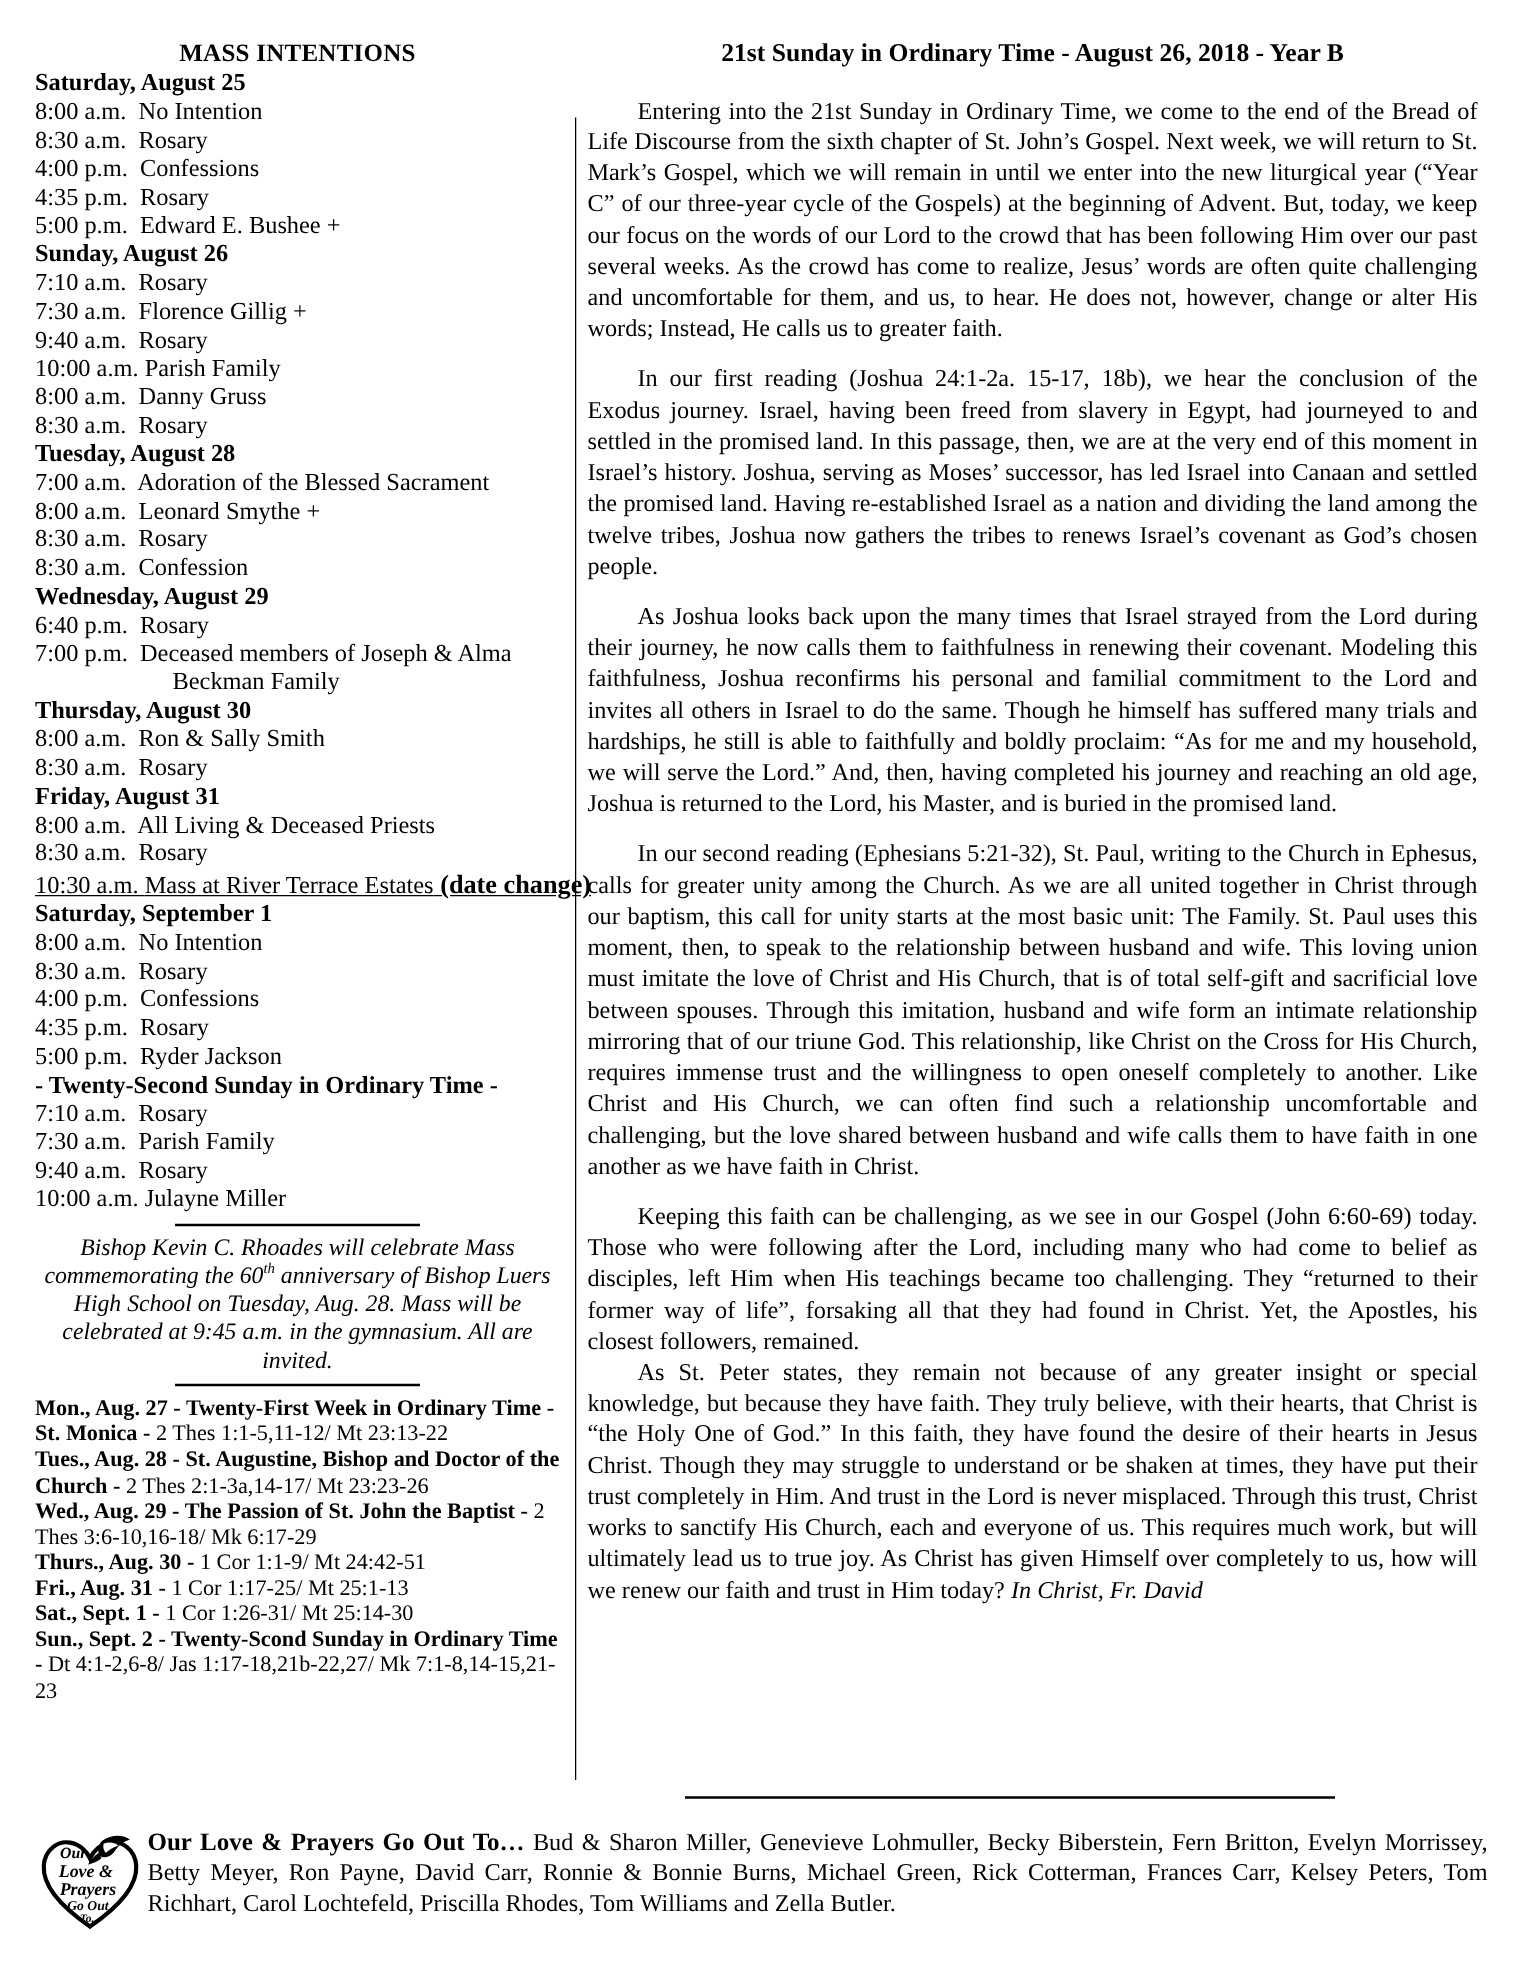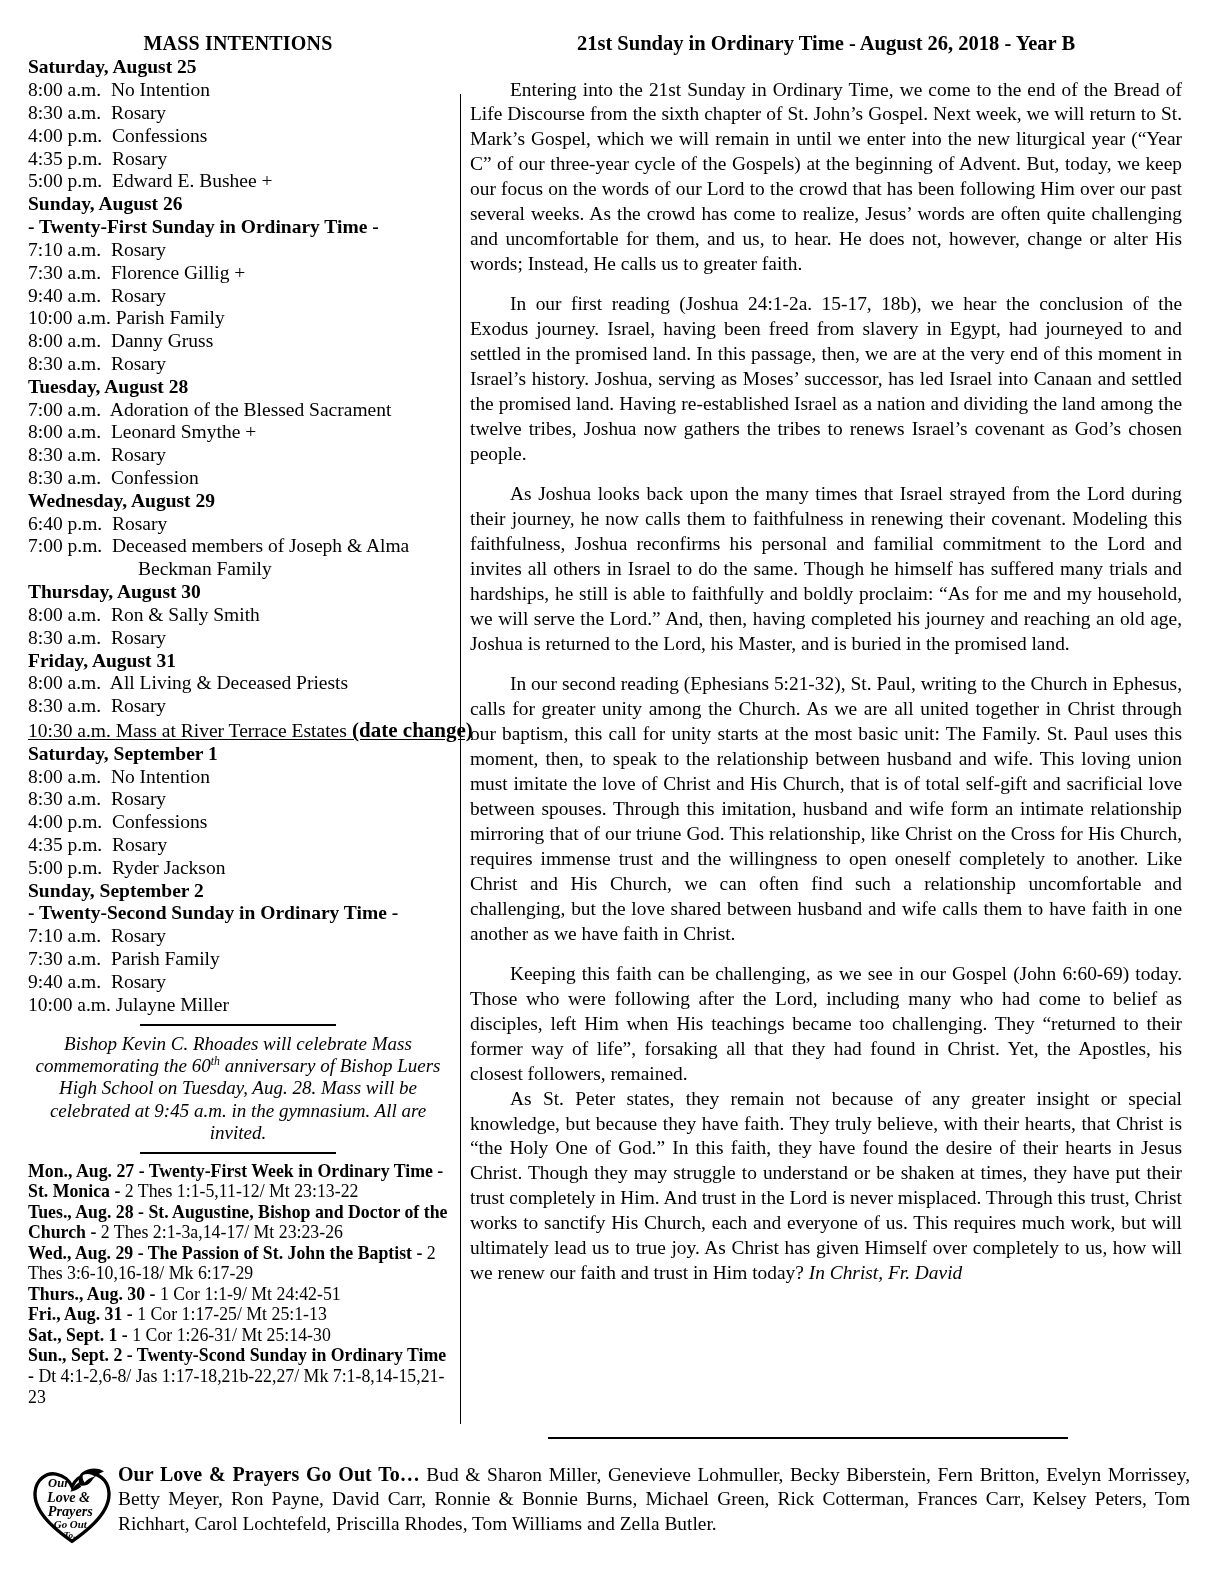--- a/index.html
+++ b/index.html
@@ -181,21 +181,20 @@
     <div class="mi-title">MASS INTENTIONS</div>
 
     <div id="mass-list">
         <div class="day-head">Saturday, August 25</div>
         <div class="entry"><span class="etime">8:00 a.m.  </span><span class="edesc">No Intention</span></div>
         <div class="entry"><span class="etime">8:30 a.m.  </span><span class="edesc">Rosary</span></div>
         <div class="entry"><span class="etime">4:00 p.m.  </span><span class="edesc">Confessions</span></div>
         <div class="entry"><span class="etime">4:35 p.m.  </span><span class="edesc">Rosary</span></div>
         <div class="entry"><span class="etime">5:00 p.m.  </span><span class="edesc">Edward E. Bushee +</span></div>
         <div class="day-head">Sunday, August 26</div>
-        <div class="day-head">- Twenty-First Sunday in Ordinary Time -</div>
         <div class="entry"><span class="etime">7:10 a.m.  </span><span class="edesc">Rosary</span></div>
         <div class="entry"><span class="etime">7:30 a.m.  </span><span class="edesc">Florence Gillig +</span></div>
         <div class="entry"><span class="etime">9:40 a.m.  </span><span class="edesc">Rosary</span></div>
         <div class="entry"><span class="etime">10:00 a.m. </span><span class="edesc">Parish Family</span></div>
         <div class="entry"><span class="etime">8:00 a.m.  </span><span class="edesc">Danny Gruss</span></div>
         <div class="entry"><span class="etime">8:30 a.m.  </span><span class="edesc">Rosary</span></div>
         <div class="day-head">Tuesday, August 28</div>
         <div class="entry"><span class="etime">7:00 a.m.  </span><span class="edesc">Adoration of the Blessed Sacrament</span></div>
         <div class="entry"><span class="etime">8:00 a.m.  </span><span class="edesc">Leonard Smythe +</span></div>
         <div class="entry"><span class="etime">8:30 a.m.  </span><span class="edesc">Rosary</span></div>
@@ -210,21 +209,20 @@
         <div class="day-head">Friday, August 31</div>
         <div class="entry"><span class="etime">8:00 a.m.  </span><span class="edesc">All Living &amp; Deceased Priests</span></div>
         <div class="entry"><span class="etime">8:30 a.m.  </span><span class="edesc">Rosary</span></div>
         <div class="entry underlined"><span class="etime">10:30 a.m. </span><span class="edesc">Mass at River Terrace Estates</span><span class="note-small"> (date change)</span></div>
         <div class="day-head">Saturday, September 1</div>
         <div class="entry"><span class="etime">8:00 a.m.  </span><span class="edesc">No Intention</span></div>
         <div class="entry"><span class="etime">8:30 a.m.  </span><span class="edesc">Rosary</span></div>
         <div class="entry"><span class="etime">4:00 p.m.  </span><span class="edesc">Confessions</span></div>
         <div class="entry"><span class="etime">4:35 p.m.  </span><span class="edesc">Rosary</span></div>
         <div class="entry"><span class="etime">5:00 p.m.  </span><span class="edesc">Ryder Jackson</span></div>
-        <div class="day-head">Sunday, September 2</div>
         <div class="day-head">- Twenty-Second Sunday in Ordinary Time -</div>
         <div class="entry"><span class="etime">7:10 a.m.  </span><span class="edesc">Rosary</span></div>
         <div class="entry"><span class="etime">7:30 a.m.  </span><span class="edesc">Parish Family</span></div>
         <div class="entry"><span class="etime">9:40 a.m.  </span><span class="edesc">Rosary</span></div>
         <div class="entry"><span class="etime">10:00 a.m. </span><span class="edesc">Julayne Miller</span></div>
       </div>
 
     <hr class="rule-short">
 
     <p class="announce">

